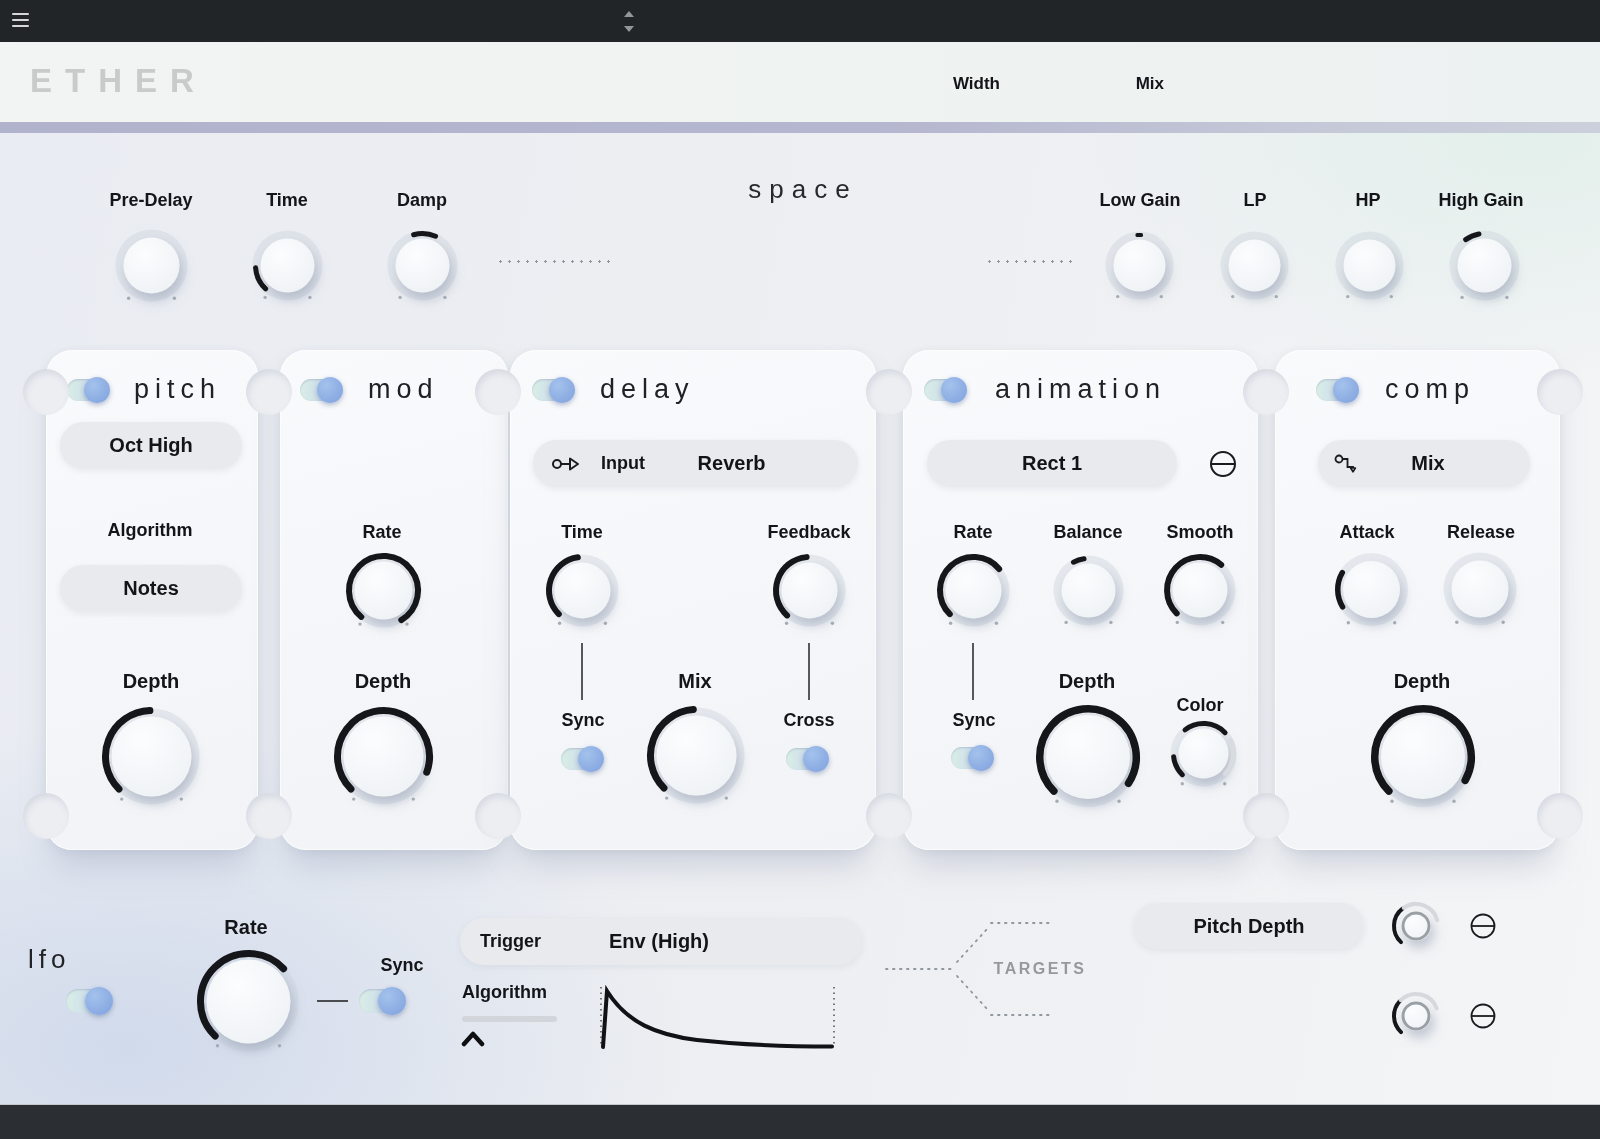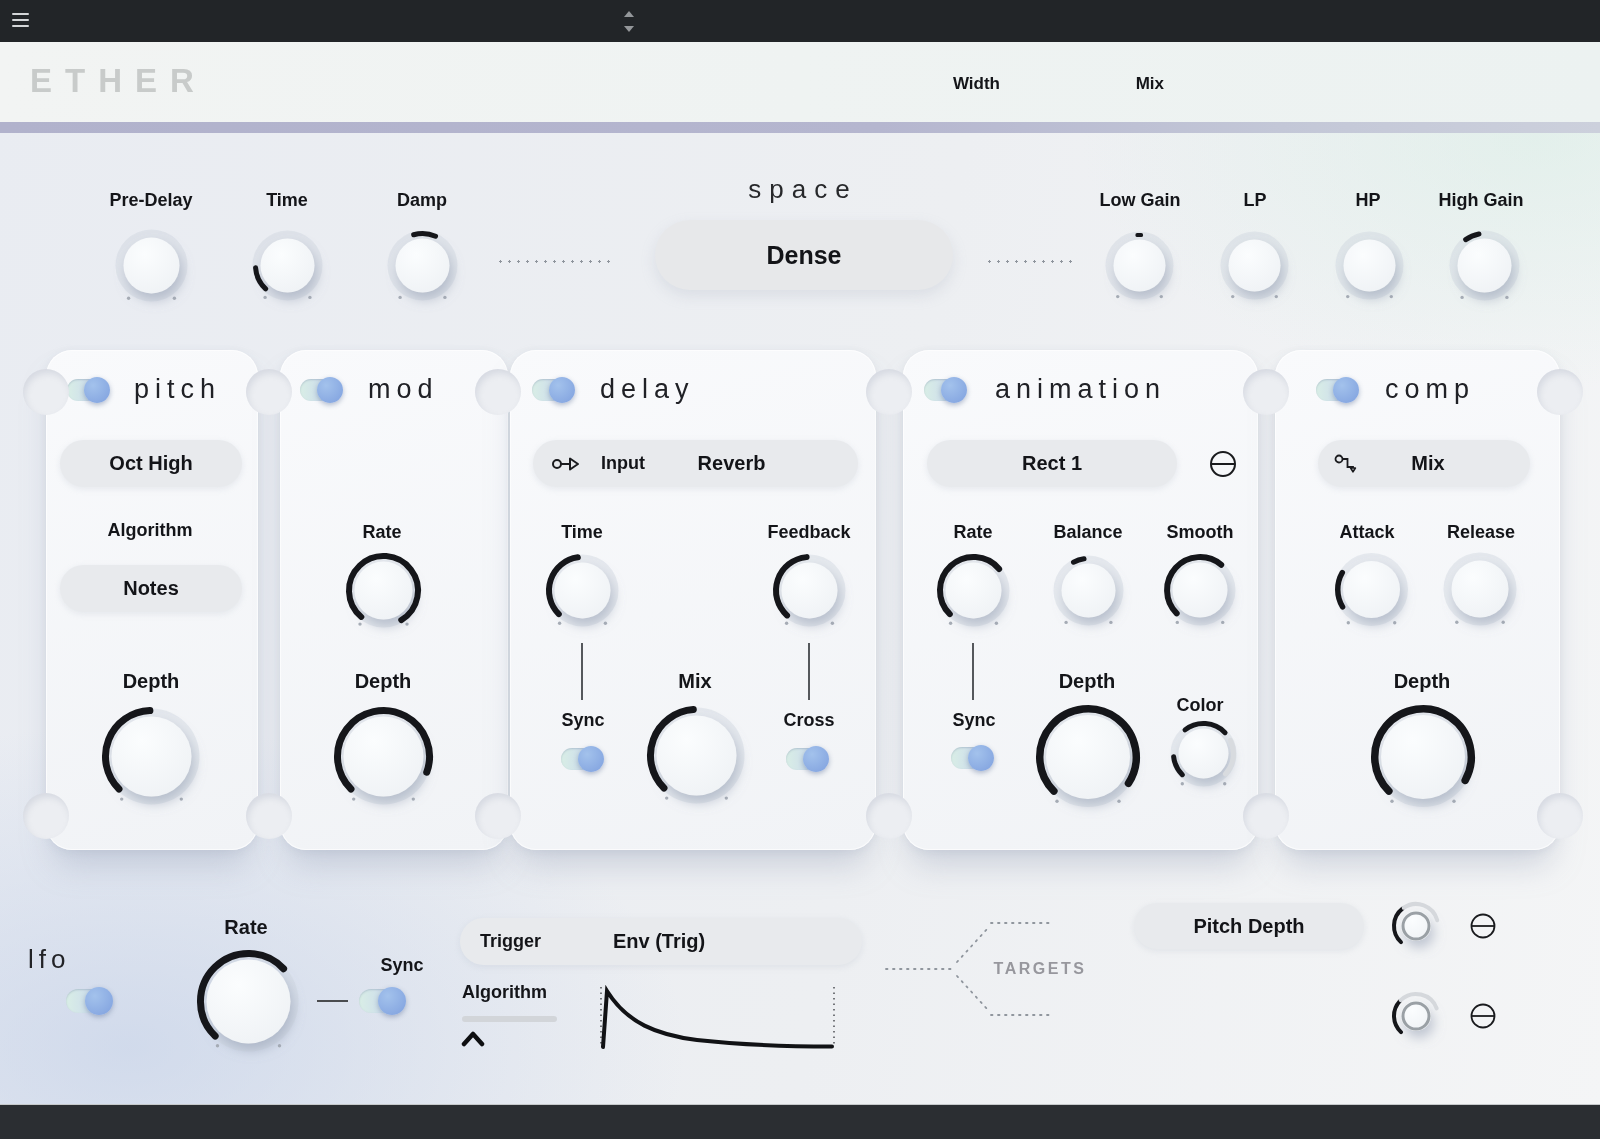--- a/index.html
+++ b/index.html
@@ -144,23 +144,20 @@
       <svg width="89" height="89" viewBox="0 0 89 89" style="position:absolute;left:-44.5px;top:-44.5px;overflow:visible">
         <circle cx="44.5" cy="44.5" r="35" fill="#ccd3de" opacity="0.42"></circle>
         <circle cx="22.1" cy="76.4" r="1.7" fill="#a6acb5"></circle>
         <circle cx="66.9" cy="76.4" r="1.7" fill="#a6acb5"></circle>
         <circle cx="44.5" cy="44.5" r="27" fill="url(#kface)" filter="url(#kshadow)"></circle>
         <path d="M35.68 13.74 A32 32 0 0 1 57.52 15.27" fill="none" stroke="#15161a" stroke-width="5" stroke-linecap="round"></path>
       </svg>
     </span>
   <div class="dots" style="left:496px;top:260px;width:120px"></div>
   <div class="space-title">space</div>
-  <div class="dense">
-    <span>Dense</span>
-  </div>
   <div class="dots" style="left:985px;top:260px;width:88px"></div>
   <div class="lbl" style="left:1060px;top:190px">Low Gain</div>
   <div class="lbl" style="left:1175px;top:190px">LP</div>
   <div class="lbl" style="left:1288px;top:190px">HP</div>
   <div class="lbl" style="left:1401px;top:190px">High Gain</div>
   <span class="knob" style="left:1139px;top:265px">
       <svg width="85" height="85" viewBox="0 0 85 85" style="position:absolute;left:-42.5px;top:-42.5px;overflow:visible">
         <circle cx="42.5" cy="42.5" r="34" fill="#ccd3de" opacity="0.42"></circle>
         <circle cx="20.7" cy="73.6" r="1.7" fill="#a6acb5"></circle>
         <circle cx="64.3" cy="73.6" r="1.7" fill="#a6acb5"></circle>
@@ -190,21 +187,21 @@
         <circle cx="22.1" cy="76.4" r="1.7" fill="#a6acb5"></circle>
         <circle cx="66.9" cy="76.4" r="1.7" fill="#a6acb5"></circle>
         <circle cx="44.5" cy="44.5" r="27" fill="url(#kface)" filter="url(#kshadow)"></circle>
         <path d="M25.69 18.61 A32 32 0 0 1 38.94 12.99" fill="none" stroke="#15161a" stroke-width="5" stroke-linecap="round"></path>
       </svg>
     </span>
 
   <div class="panel" style="left:46px;width:212px">
     <div class="toggle" style="left:21px;top:29px"></div>
     <div class="ptitle" style="left:88px;top:24px">pitch</div>
-    <div class="pill" style="left:14px;top:90px;width:182px;height:47px">
+    <div class="pill" style="left:14px;top:72px;width:182px;height:47px">
       <span>Oct High</span>
     </div>
     <div class="lbl" style="left:24px;top:170px">Algorithm</div>
     <div class="pill" style="left:14px;top:215px;width:182px;height:47px">
       <span>Notes</span>
     </div>
     <div class="lbl lbl-lg" style="left:25px;top:320px">Depth</div>
     <span class="knob" style="left:105px;top:406px">
         <svg width="119" height="119" viewBox="0 0 119 119" style="position:absolute;left:-59.5px;top:-59.5px;overflow:visible">
           <circle cx="59.5" cy="59.5" r="48" fill="#ccd3de" opacity="0.42"></circle>
@@ -424,21 +421,21 @@
         <circle cx="61.5" cy="61.5" r="42" fill="url(#kface)" filter="url(#kshadow)"></circle>
         <path d="M28.16 96.03 A48 48 0 1 1 96.60 28.76" fill="none" stroke="#15161a" stroke-width="7" stroke-linecap="round"></path>
       </svg>
     </span>
   <div style="position:absolute;left:317px;top:1000px;width:31px;height:2px;background:#4a4c4f"></div>
   <div class="lbl" style="left:322px;top:955px">Sync</div>
   <div class="toggle toggle-lg" style="left:359px;top:989px"></div>
 
   <div class="pill" style="left:460px;top:918px;width:402px;height:47px;justify-content:flex-start">
     <span style="margin-left:20px;font-size:18px">Trigger</span>
-    <span style="flex:1;text-align:center;padding-right:85px">Env (Trig)</span>
+    <span style="flex:1;text-align:center;padding-right:85px">Env (High)</span>
   </div>
   <div class="lbl" style="left:462px;top:982px;width:auto;text-align:left">Algorithm</div>
   <div class="thr-bar"></div>
   <svg style="position:absolute;left:461px;top:1031px" width="26" height="16">
     <path d="M3 13 L12 3 L21 13" fill="none" stroke="#0e0f11" stroke-width="4.5" stroke-linecap="round" stroke-linejoin="round"></path>
   </svg>
   <svg style="position:absolute;left:597px;top:985px" width="245" height="66">
     <line x1="4" y1="2" x2="4" y2="62" stroke="#55585c" stroke-width="1.6" stroke-dasharray="1.5,4"></line>
     <line x1="237" y1="2" x2="237" y2="62" stroke="#55585c" stroke-width="1.6" stroke-dasharray="1.5,4"></line>
     <path d="M6 62 L10 6 C30 38 60 50 100 55 C150 60.5 200 61.5 235 61.5" fill="none" stroke="#111215" stroke-width="4" stroke-linecap="round"></path>

